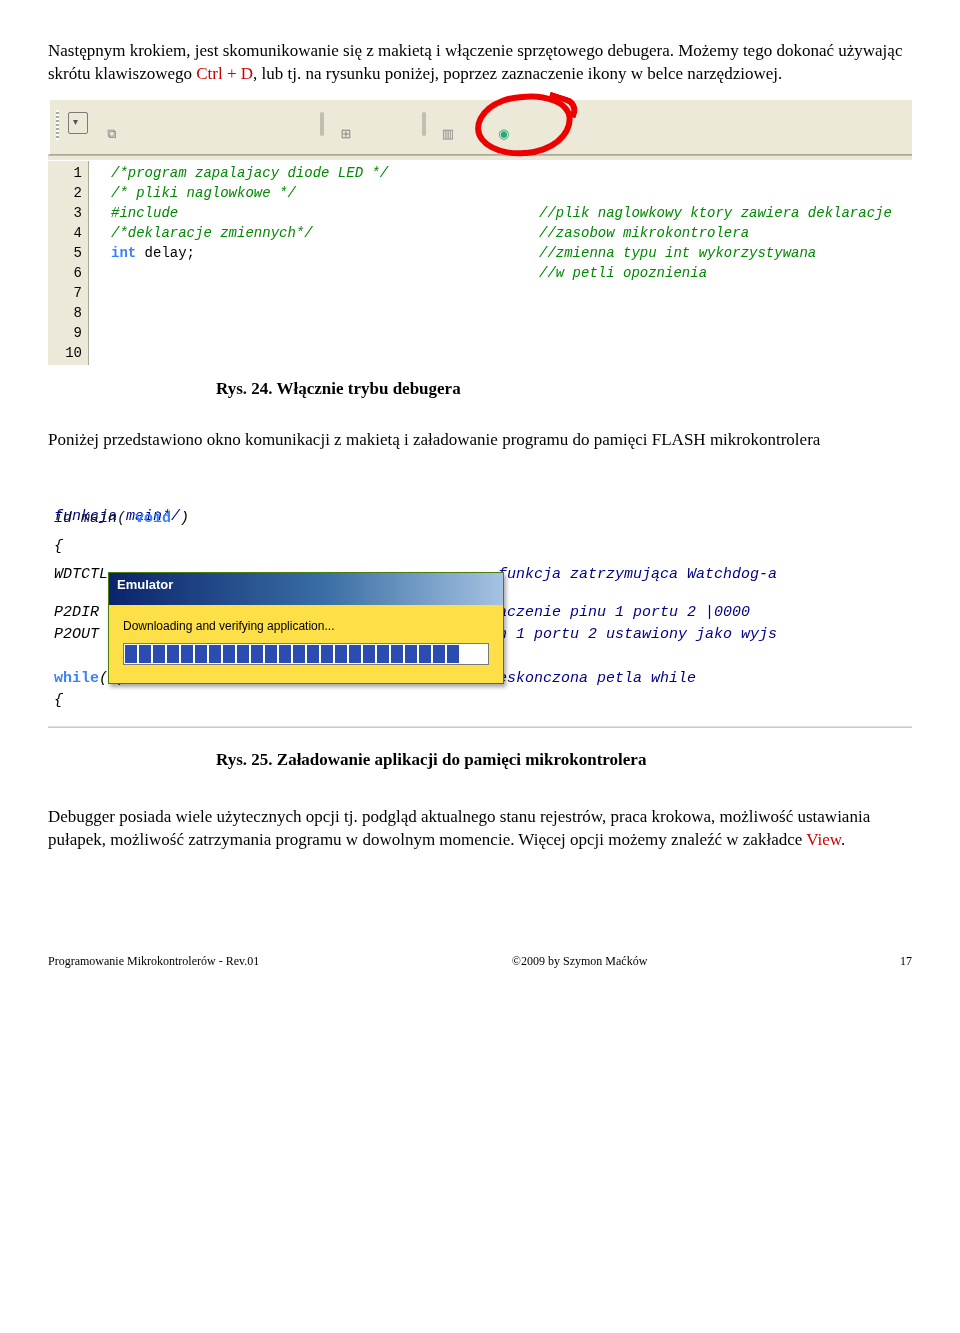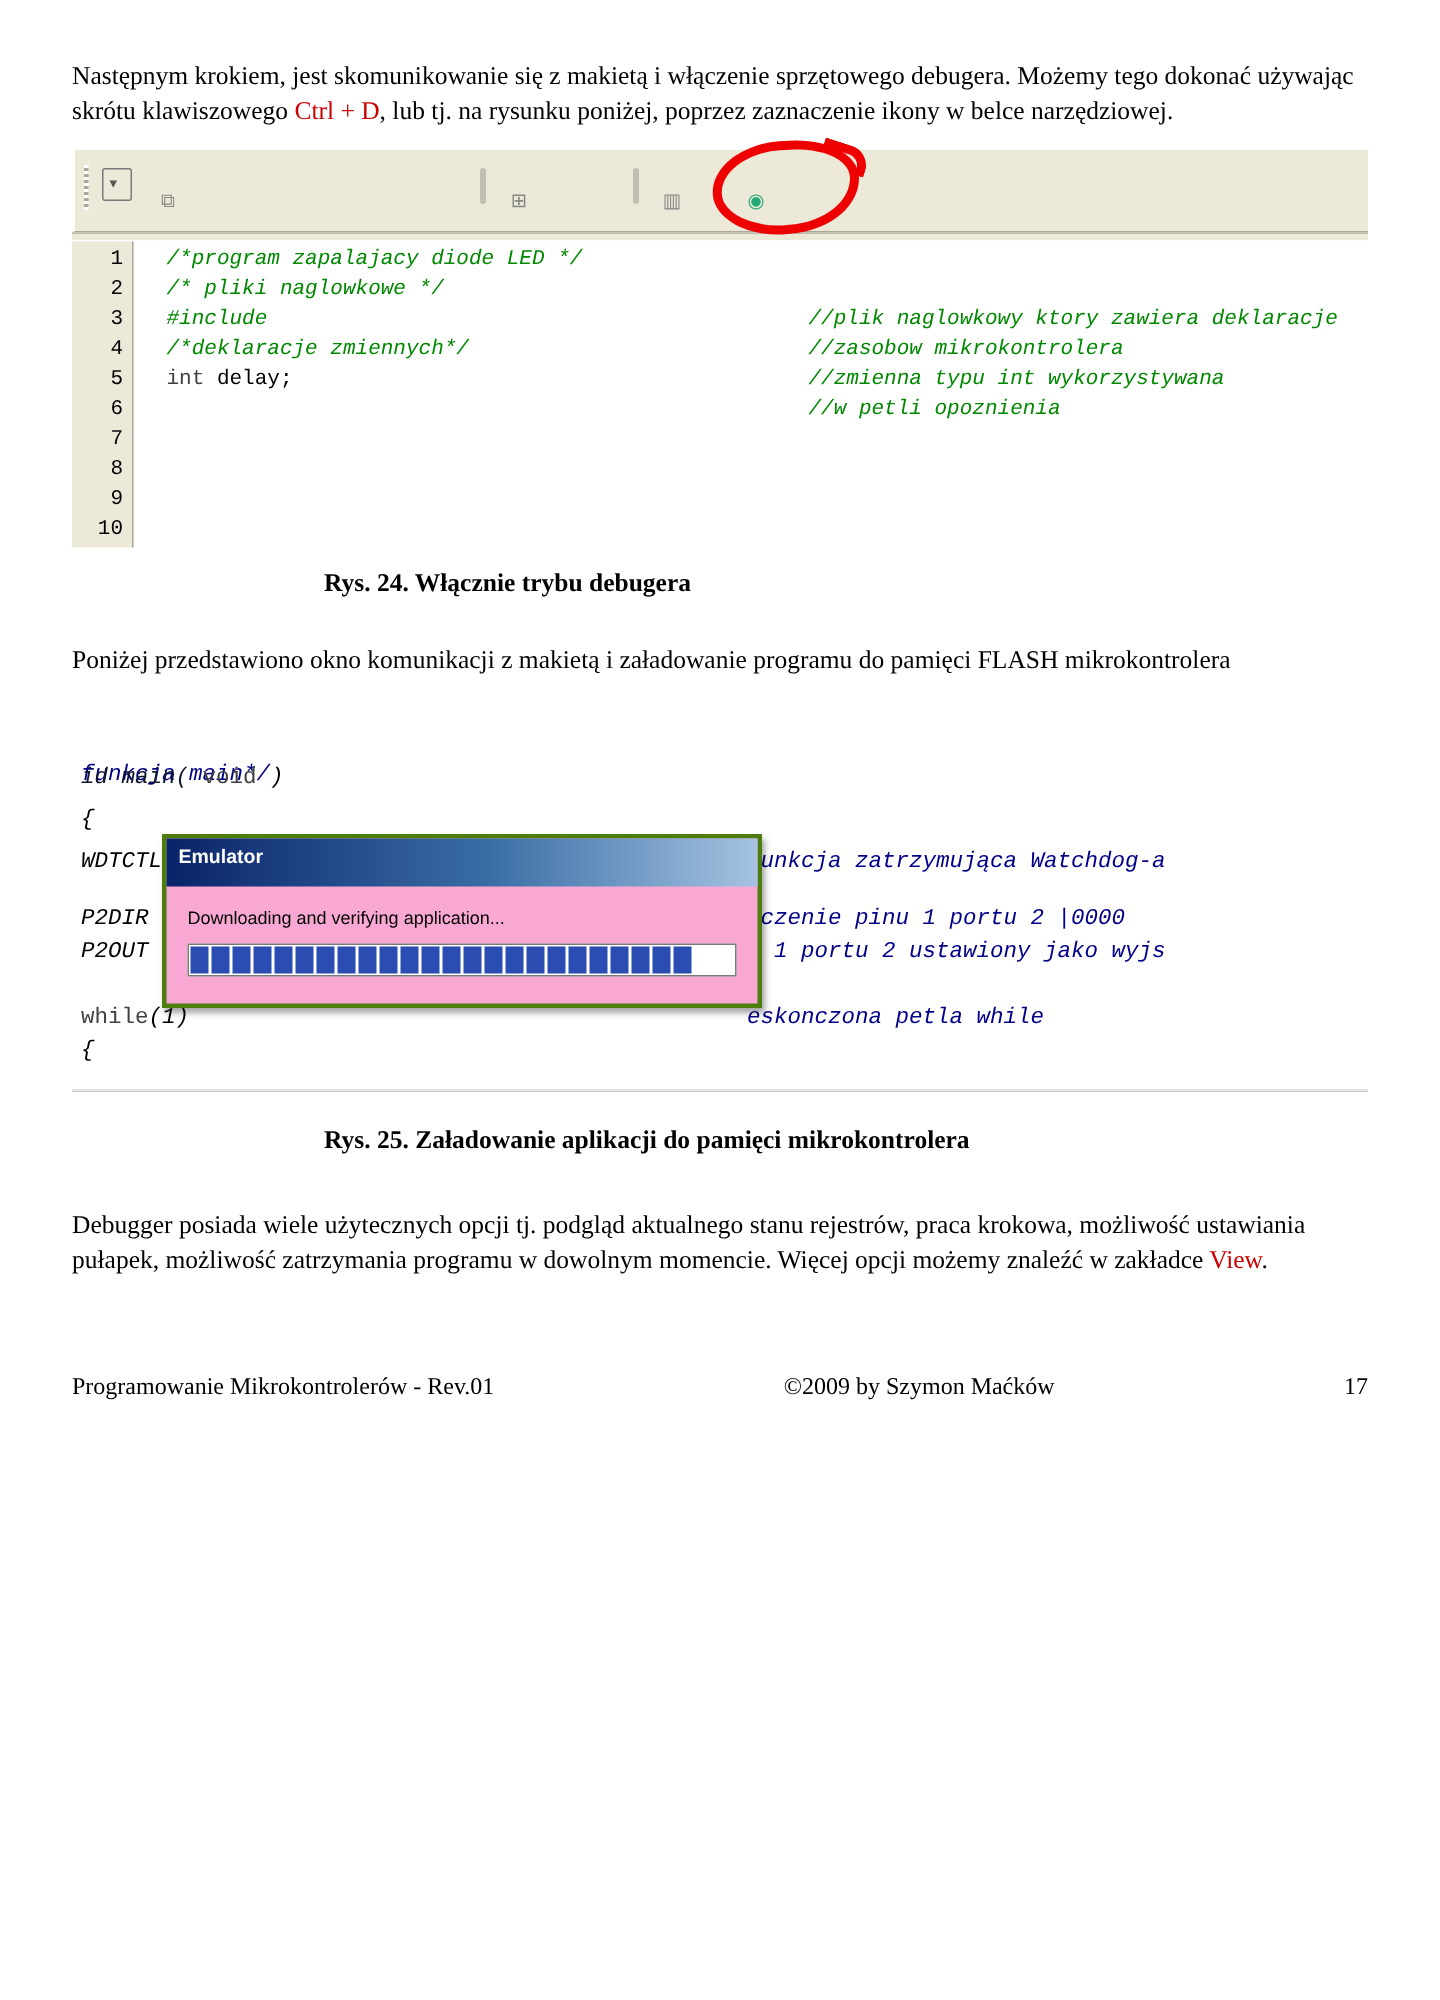--- a/index.html
+++ b/index.html
@@ -23,22 +23,22 @@
     font-weight: bold;
     margin: 14px 0 18px 168px;
   }
   .caption2 {
     font-weight: bold;
     margin: 22px 0 26px 168px;
   }
   .footer {
     display: flex;
     justify-content: space-between;
-    font-size: 16px;
-    margin-top: 64px;
+    font-size: 12px;
+    margin-top: 102px;
   }
 
   
   .shot1 {
     margin-top: 12px;
     width: 864px;
     border: 0;
   }
   .toolbar-area {
     background: #ece9d8;
@@ -108,44 +108,44 @@
     line-height: 20px;
     width: 28px;
   }
   .code-lines {
     padding: 2px 22px;
     line-height: 20px;
     position: relative;
     flex: 1;
   }
   .code-line { white-space: pre; }
-  .kw { color:#404040; font-weight:normal; }
+  .kw { color:#3b82f6; font-weight:bold; }
   .grn { color:#080; font-style:italic; }
   .c-right { position:absolute; left:450px; }
 
   
   .shot2 {
     margin-top: 12px;
     width: 864px;
     height: 244px;
     background: #fff;
     position: relative;
     font-family: Consolas,"Courier New",monospace;
     font-size: 15px;
     overflow: hidden;
     border-bottom:1px solid #ddd;
   }
   .bg-code { position:absolute; left:6px; line-height:22px; font-style:italic; }
   .bg-right { position:absolute; left:450px; line-height:22px; font-style:italic; color:#008; }
   .dlg {
     position: absolute;
-    left: 60px; top: 74px;
+    left: 60px; top: 90px;
     width: 394px; height: 110px;
-    border: 3px solid #4d7c0f;
-    background: #f9a8d4;
+    border: 1px solid #4d7c0f;
+    background: #fde047;
     box-shadow: 2px 3px 4px rgba(0,0,0,0.35);
   }
   .dlg-title {
     height: 24px;
     background: linear-gradient(to right,#0a246a,#3a6ea5 55%,#a6c3e2);
     color: #fff;
     font: bold 13px Tahoma, sans-serif;
     padding: 4px 8px;
   }
   .dlg-body {

